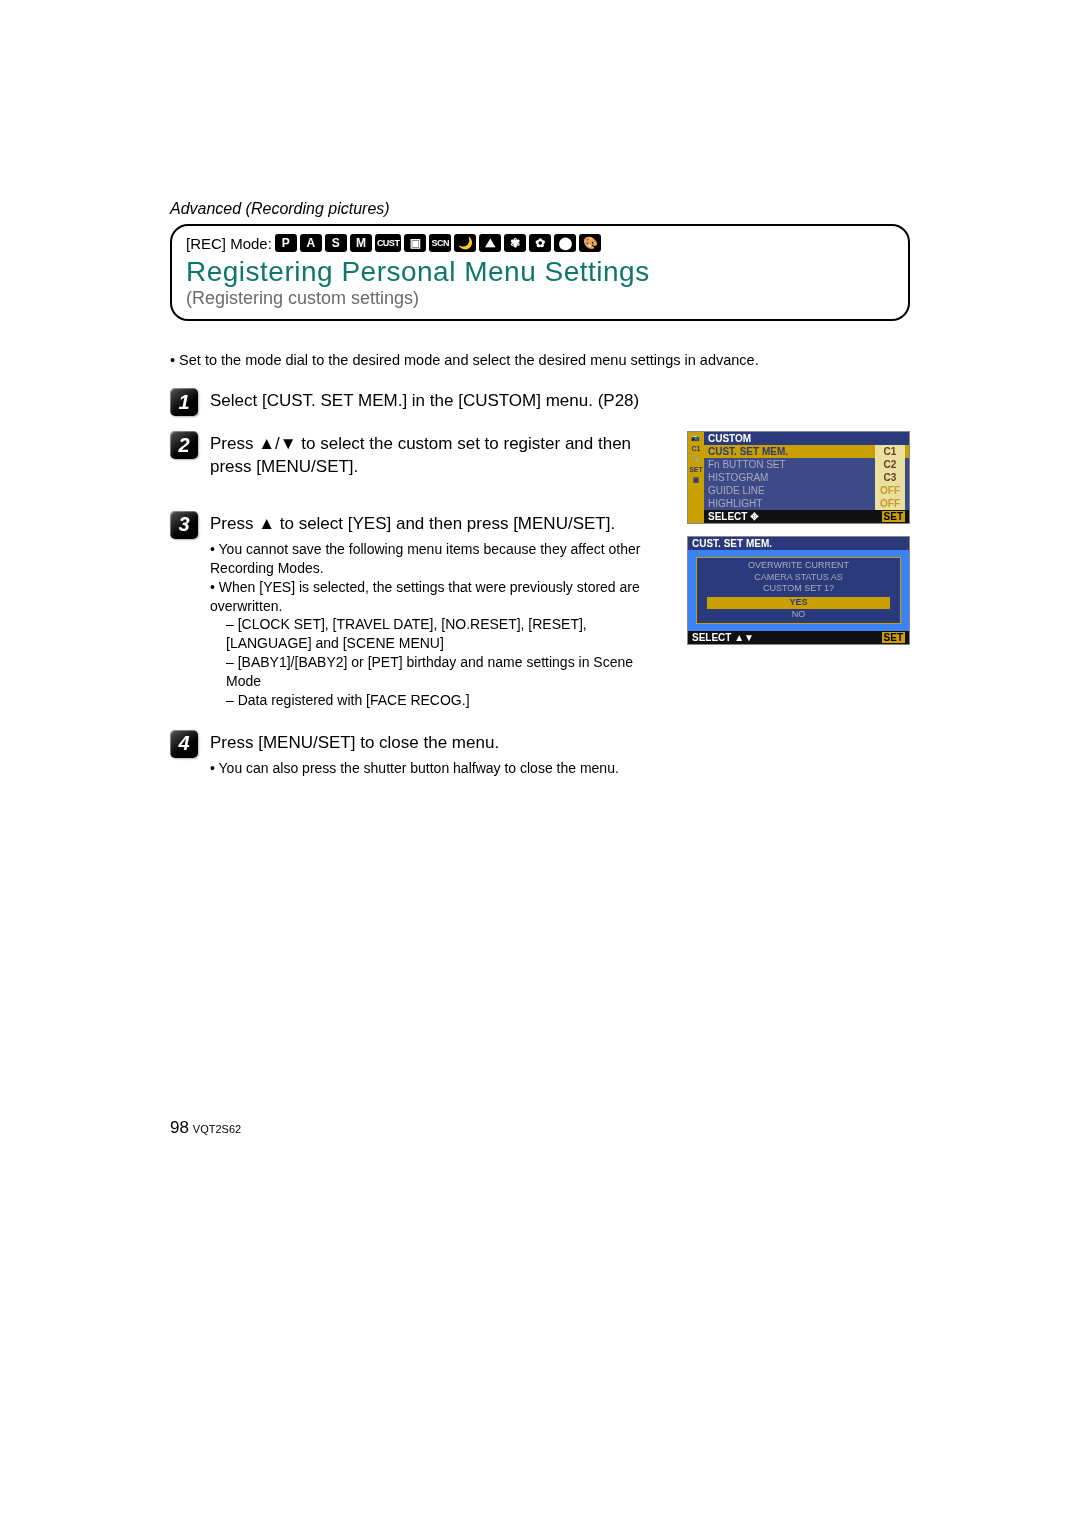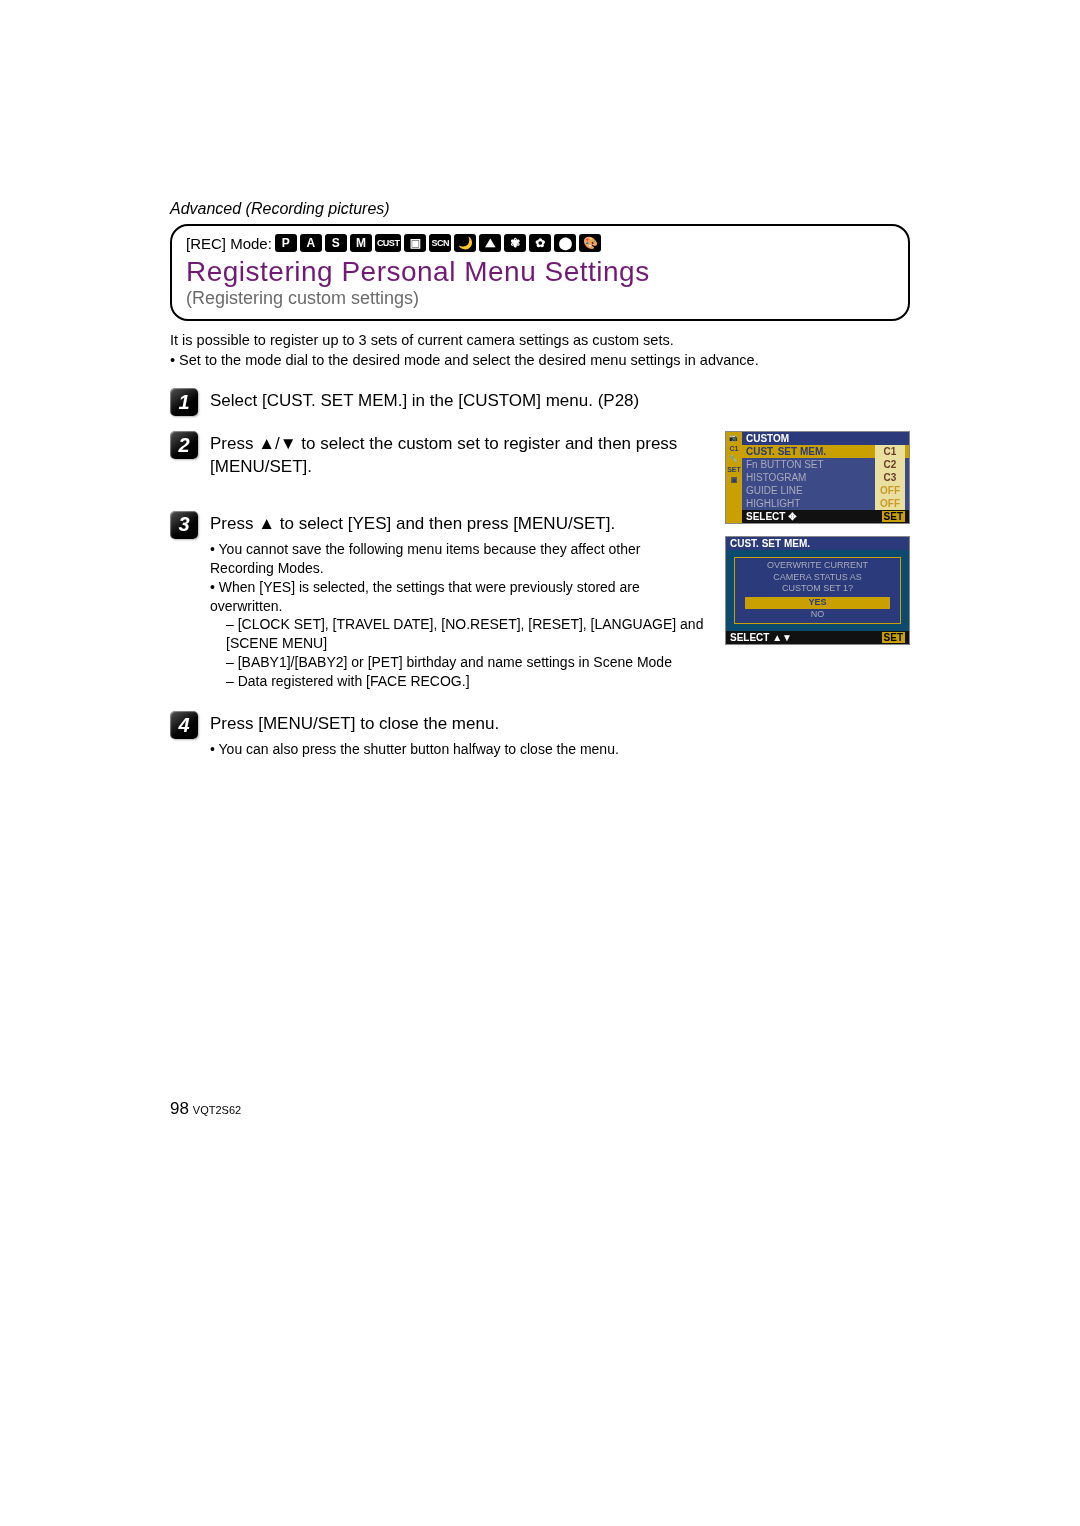--- a/index.html
+++ b/index.html
@@ -42,21 +42,21 @@
     color: #fff;
     border-radius: 3px;
     font-size: 12px;
     font-weight: bold;
     padding: 0 2px;
     font-family: Arial, sans-serif;
   }
   .mode-badge.sm { font-size: 9px; letter-spacing: -0.5px; }
   .title-text {
     font-size: 28px;
-    color: #701a75;
+    color: #0f766e;
     letter-spacing: 0.5px;
     margin: 2px 0 0 0;
   }
   .subtitle-text {
     font-size: 18px;
     color: #6b6b6b;
     margin-top: 0;
   }
   .intro-text {
     font-size: 14.5px;
@@ -99,21 +99,21 @@
     padding-left: 0;
     margin: 4px 0 0 0;
     list-style: none;
   }
   .step-notes > li::before {
     content: "• ";
   }
   .step-notes .sub { padding-left: 16px; }
   .step-notes .sub::before { content: "– "; }
   .screenshots {
-    width: 185px;
+    width: 223px;
     flex-shrink: 0;
   }
   .screenshot {
     border: 1px solid #888;
     margin-bottom: 12px;
     font-size: 10px;
   }
   .ss-header {
     background: #2a3a7a;
     color: #fff;
@@ -212,21 +212,21 @@
       <span class="mode-badge">✾</span>
       <span class="mode-badge">✿</span>
       <span class="mode-badge">⬤</span>
       <span class="mode-badge">🎨</span>
     </div>
     <div class="title-text">Registering Personal Menu Settings</div>
     <div class="subtitle-text">(Registering custom settings)</div>
   </div>
 
   <div class="intro-text">
-    <span>It is possible to register up to 3 sets of current camera settings as custom sets.</span><br>
+    <br>
     • <span>Set to the mode dial to the desired mode and select the desired menu settings in advance.</span>
   </div>
 
   <div class="step">
     <div class="step-number">1</div>
     <div class="step-body">
       <div class="step-title">Select [CUST. SET MEM.] in the [CUSTOM] menu. (P28)</div>
     </div>
   </div>
 
@@ -290,21 +290,21 @@
             <div class="ss-footer">
               <span>SELECT ✥</span>
               <span class="set">SET</span>
             </div>
           </div>
         </div>
       </div>
 
       <div class="screenshot">
         <div class="ss-header">CUST. SET MEM.</div>
-        <div style="background:#0c4a6e;padding:1px 0;">
+        <div style="background:#3b82f6;padding:1px 0;">
           <div class="ss2-dialog">
             <div>OVERWRITE CURRENT</div>
             <div>CAMERA STATUS AS</div>
             <div>CUSTOM SET 1?</div>
             <div class="ss2-yes">YES</div>
             <div class="ss2-no">NO</div>
           </div>
         </div>
         <div class="ss-footer">
           <span>SELECT ▲▼</span>

